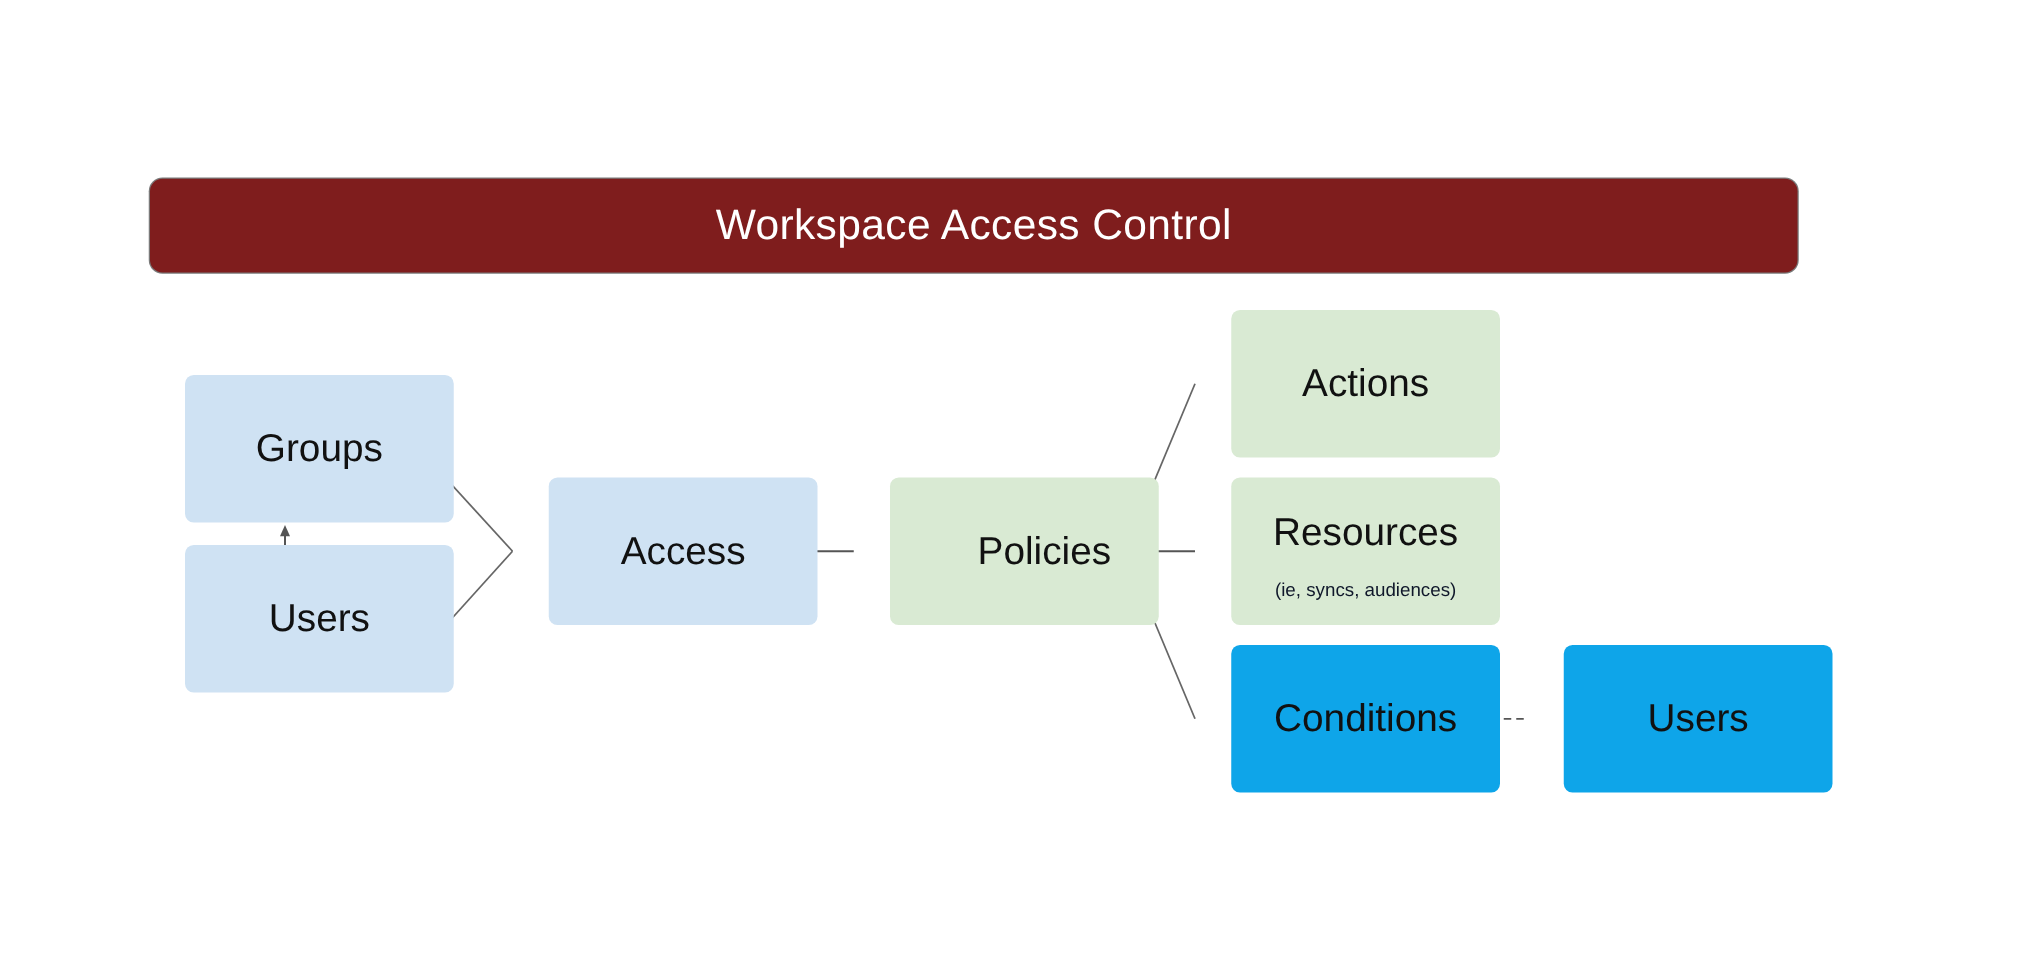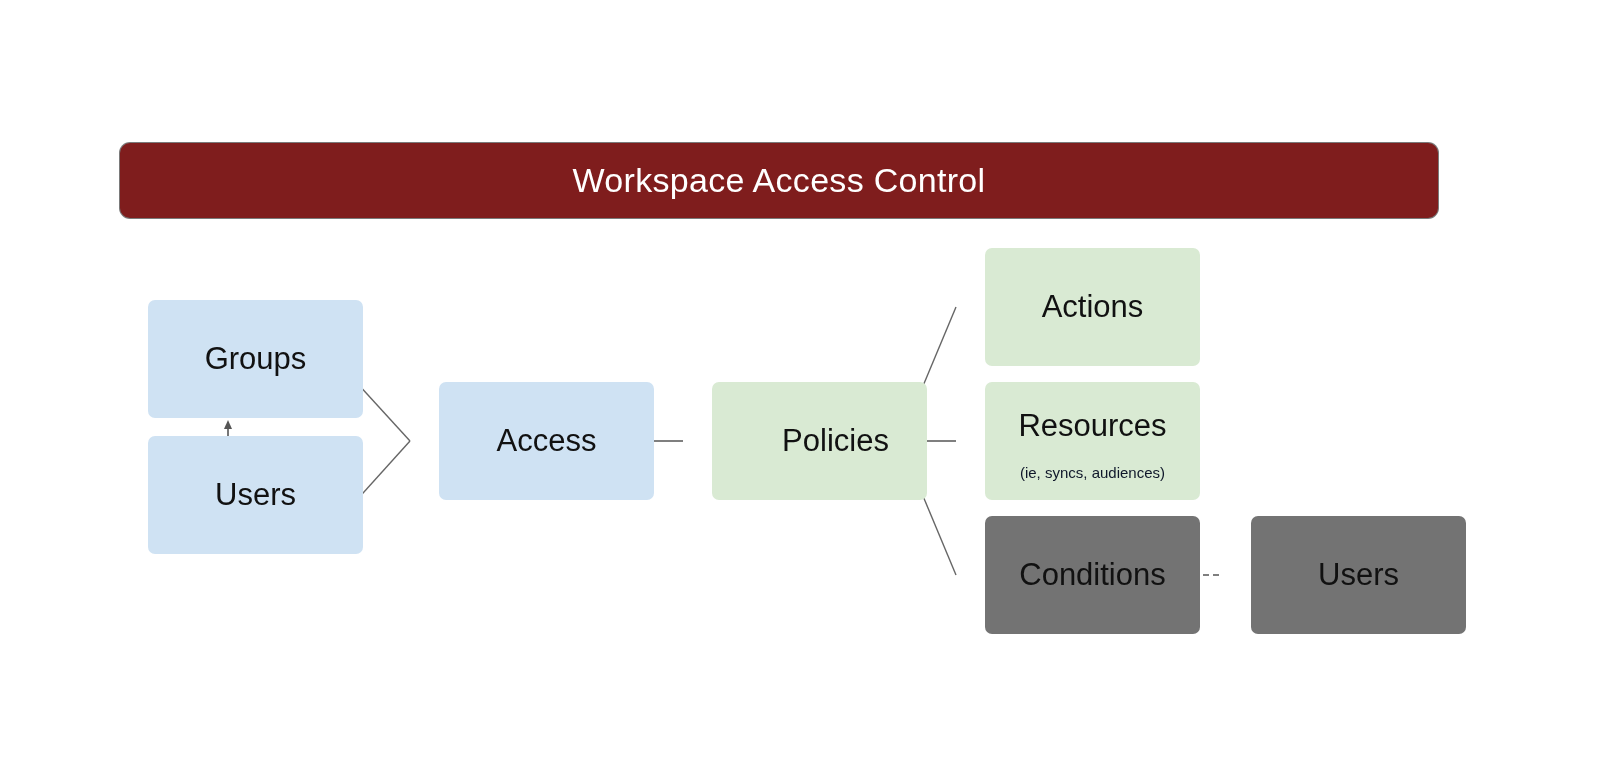--- a/index.html
+++ b/index.html
@@ -14,21 +14,21 @@
   .node {
     position: absolute; width: 215px; height: 118px; border-radius: 7px;
     display: flex; flex-direction: column; align-items: center; justify-content: center;
     color: #111111; font-size: 31px; text-align: center;
     box-sizing: border-box;
     margin-left: 28px;
   }
   .node .sub { font-size: 15px; margin-top: 4px; color: #0f172a; }
   .blue  { background: #cfe2f3; }
   .green { background: #d9ead3; }
-  .grey  { background: #737373; text-align: center; }
+  .grey  { background: #0ea5e9; text-align: center; }
   svg.edges { position: absolute; left: 0; top: 0; width: 1616px; height: 780px; pointer-events: none; }
 </style>
 </head>
 <body>
 
 <div class="header">
   <span>Workspace Access Control</span>
 </div>
 
 <svg class="edges" viewBox="0 0 1616 780">

